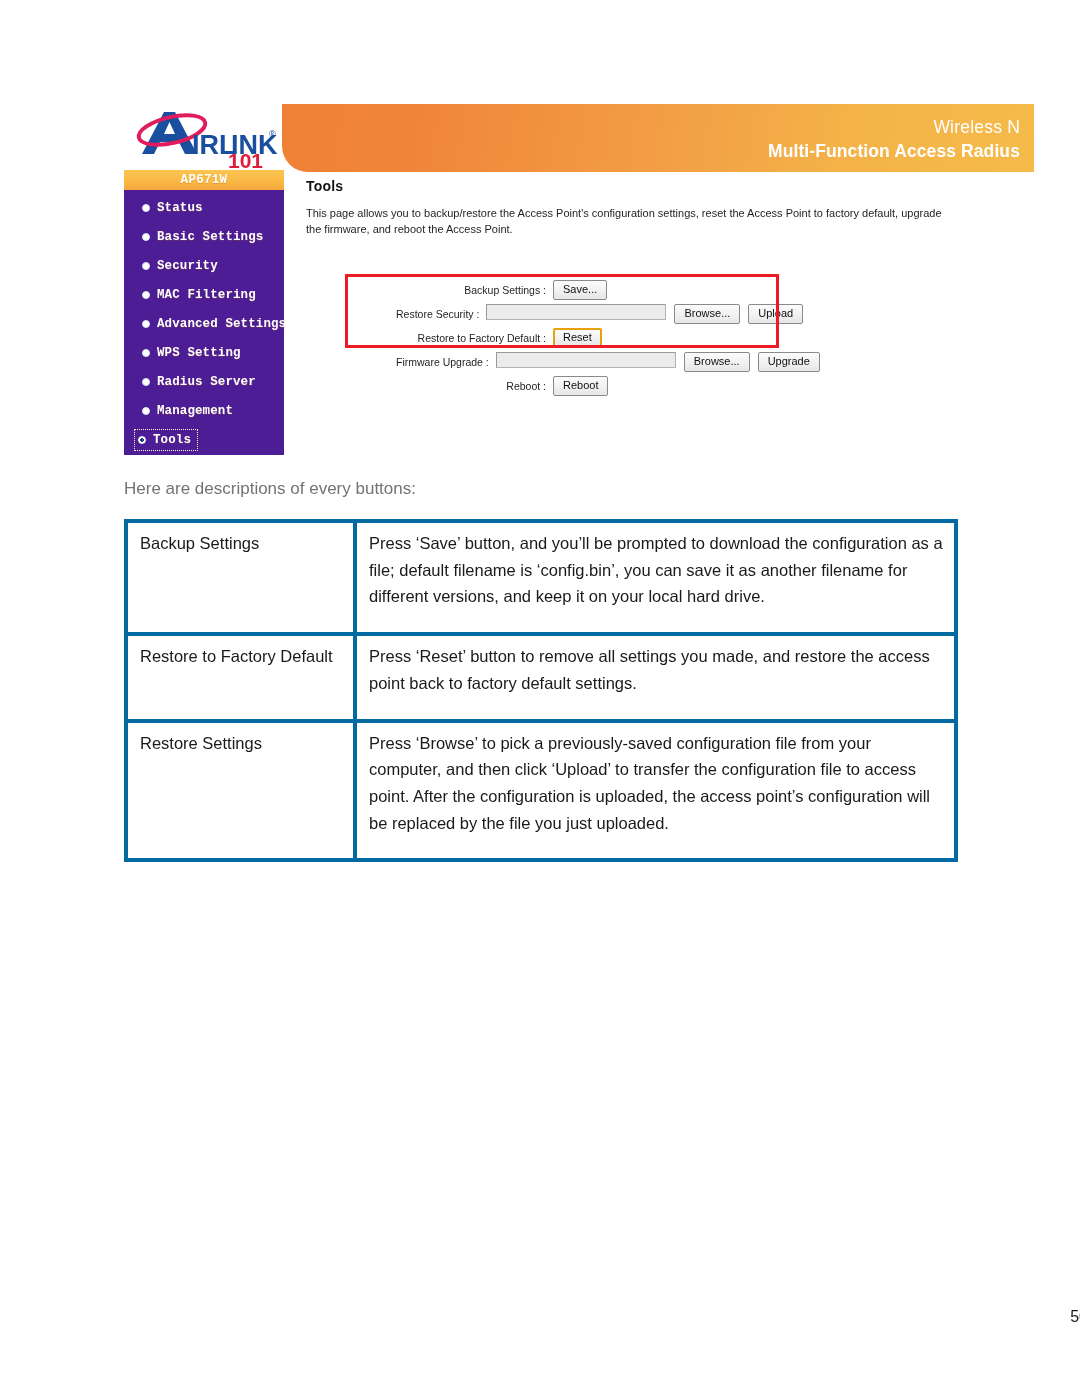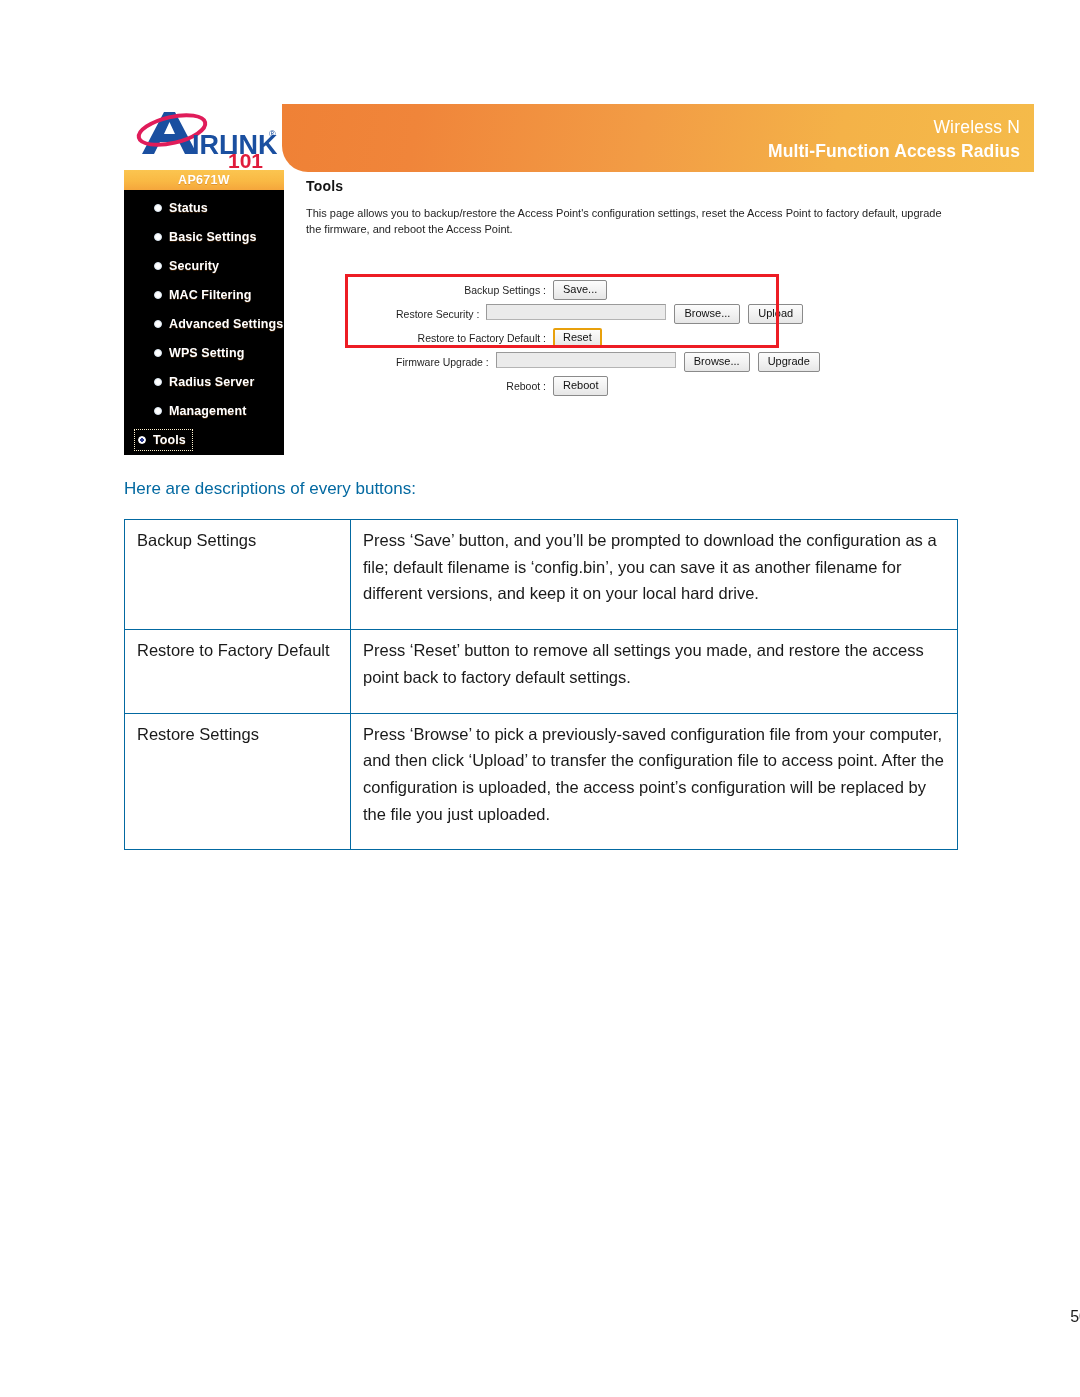--- a/index.html
+++ b/index.html
@@ -64,39 +64,40 @@
   }
   .logo svg { display:block; }
 
   
   .sidebar {
     position: absolute;
     left: 0px;
     top: 70px;
     width: 160px;
     height: 285px;
-    background: #000000;
+    background: #4c1d95;
+    font-family: Liberation Mono, monospace;
   }
   .model-bar {
     height: 20px;
     background: linear-gradient(180deg, #fbc550 0%, #f9b944 55%, #f5a63c 100%);
     color: #ffffff;
     font-size: 12.5px;
     font-weight: bold;
     text-align: center;
     line-height: 20px;
     letter-spacing: .3px;
     text-shadow: 0 1px 0 rgba(180,90,10,.35);
   }
   .nav { padding-top: 8px; }
   .nav-item {
     display: flex;
     align-items: center;
     height: 20px;
-    margin: 0 0 9px 16px;
+    margin: 0 0 9px 4px;
     padding-left: 14px;
     box-sizing: border-box;
   }
   .nav-focus {
     margin-left: 11px;
     padding-left: 3px;
     padding-right: 6px;
     width: fit-content;
     outline: 1px dotted #fff3d0;
     outline-offset: 0px;
@@ -203,32 +204,32 @@
     border-left-color: #9a9a9a;
     box-sizing: border-box;
   }
 
   
   .doc-intro {
     position: absolute;
     left: 124px;
     top: 479px;
     font-size: 17px;
-    color: #0369a1;
+    color: #737373;
   }
   .doc-table {
     position: absolute;
     left: 124px;
     top: 519px;
     width: 834px;
     border-collapse: collapse;
     table-layout: fixed;
   }
   .doc-table td {
-    border: 1px solid #0369a1;
+    border: 4px solid #0369a1;
     vertical-align: top;
     font-size: 16.5px;
     line-height: 1.62;
     color: #1a1a1a;
     padding: 7px 10px 22px 12px;
   }
   .doc-table td.term {
     width: 203px;
     padding-left: 12px;
   }

